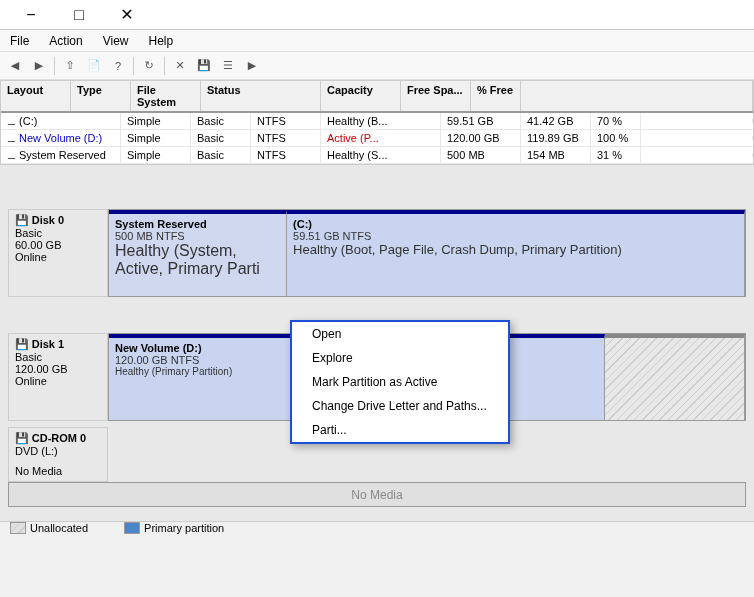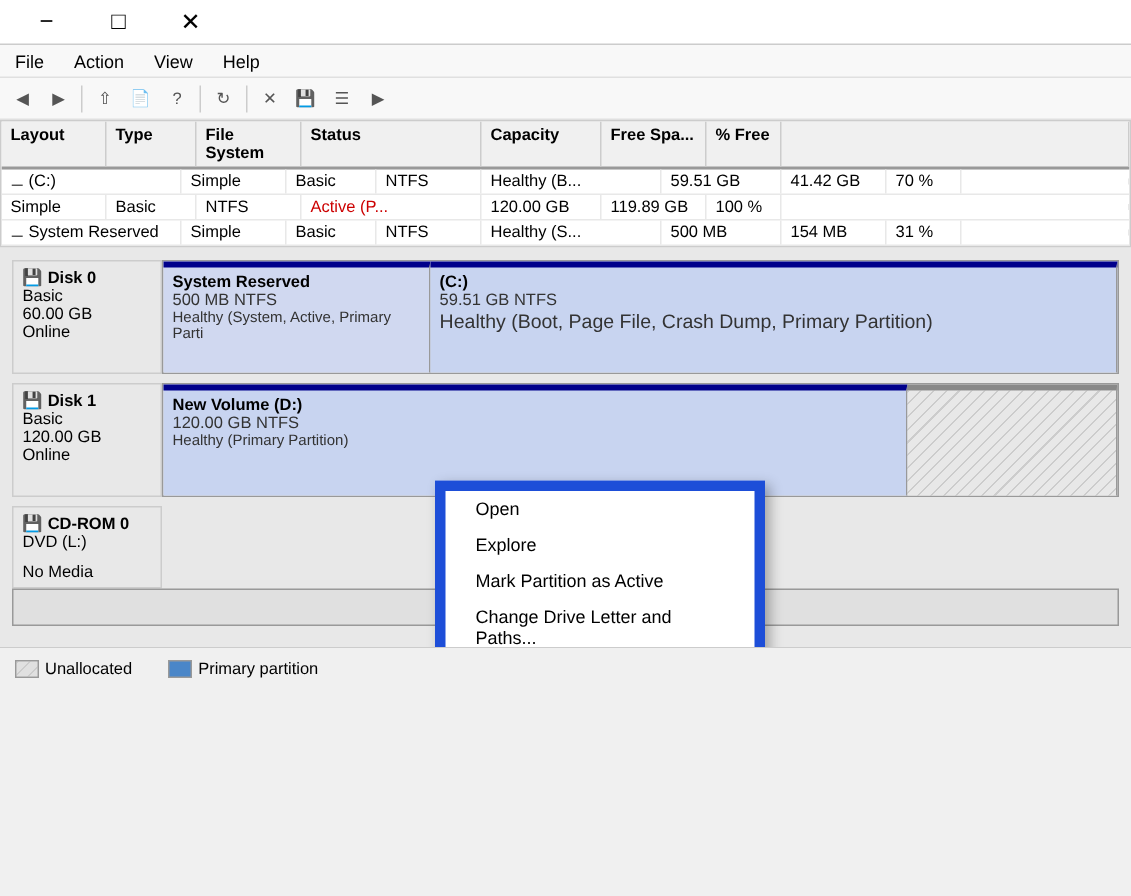--- a/index.html
+++ b/index.html
@@ -36,42 +36,42 @@
     .col-type { width: 60px; }
     .col-fs { width: 70px; }
     .col-status { width: 120px; }
     .col-cap { width: 80px; }
     .col-free { width: 70px; }
     .col-pct { width: 50px; }
     .col-extra { flex: 1; }
 
     
     .lower-area { background: #e8e8e8; flex: 1; padding: 8px; overflow: auto; }
-    .disk-row { display: flex; margin-bottom: 6px; height: 76px; }
+    .disk-row { display: flex; margin-bottom: 6px; height: 88px; margin-top: 36px; }
     .disk-label { width: 100px; background: #e8e8e8; padding: 4px 6px; font-size: 11px; border: 1px solid #ccc; flex-shrink: 0; }
     .disk-label-title { font-weight: bold; }
     .disk-partitions { flex: 1; display: flex; border: 1px solid #999; background: #fff; }
 
     .partition { display: flex; flex-direction: column; padding: 4px 6px; border-right: 1px solid #999; overflow: hidden; font-size: 11px; }
     .partition.blue-header { border-top: 4px solid #00008b; }
     .partition-name { font-weight: bold; color: #000; }
     .partition-sub { color: #333; }
 
     
     .cdrom-row { display: flex; margin-bottom: 6px; height: 80px; flex-direction: column; }
     .cdrom-label { width: 100px; background: #e8e8e8; padding: 4px 6px; font-size: 11px; border: 1px solid #ccc; flex-shrink: 0; }
     .cdrom-content { flex: 1; border: 1px solid #999; background: #e0e0e0; display: flex; align-items: center; justify-content: center; font-size: 11px; color: #555; }
 
     
-    .legend { height: 28px; background: #f0f0f0; border-top: 1px solid #ccc; display: flex; align-items: center; padding: 0 10px; gap: 24px; font-size: 11px; }
+    .legend { height: 28px; background: #f0f0f0; border-top: 1px solid #ccc; display: flex; align-items: flex-start; padding: 0 10px; gap: 36px; font-size: 11px; }
     .legend-item { display: flex; align-items: center; gap: 4px; }
     .legend-box { width: 16px; height: 12px; border: 1px solid #999; }
 
     
-    .context-menu { position: absolute; background: #fff; border: 7px solid #1d4ed8; box-shadow: 3px 3px 8px rgba(0,0,0,0.3); width: 220px; z-index: 100; }
+    .context-menu { position: absolute; background: #fff; border: 2px solid #1d4ed8; box-shadow: 3px 3px 8px rgba(0,0,0,0.3); width: 220px; z-index: 100; }
     .cm-item { padding: 5px 20px; font-size: 12px; cursor: pointer; color: #000; }
   </style>
 </head>
 <body>
 
 <div class="title-bar">
   <div class="title-bar-controls">
     <button class="title-btn">−</button>
     <button class="title-btn">□</button>
     <button class="title-btn close">✕</button>
@@ -119,20 +119,21 @@
     <div class="td col-type">Basic</div>
     <div class="td col-fs">NTFS</div>
     <div class="td col-status">Healthy (B...</div>
     <div class="td col-cap">59.51 GB</div>
     <div class="td col-free">41.42 GB</div>
     <div class="td col-pct">70 %</div>
     <div class="td col-extra"></div>
   </div>
 
   <div class="table-row">
+    <div class="td col-vol blue"><span style="color:#555; font-size:10px;">⚊</span> New Volume (D:)</div>
     <div class="td col-lay">Simple</div>
     <div class="td col-type">Basic</div>
     <div class="td col-fs">NTFS</div>
     <div class="td col-status red">Active (P...</div>
     <div class="td col-cap">120.00 GB</div>
     <div class="td col-free">119.89 GB</div>
     <div class="td col-pct">100 %</div>
     <div class="td col-extra"></div>
   </div>
 
@@ -155,21 +156,21 @@
     <div class="disk-label">
       <div class="disk-label-title">💾 Disk 0</div>
       <div>Basic</div>
       <div>60.00 GB</div>
       <div>Online</div>
     </div>
     <div class="disk-partitions">
       <div class="partition blue-header" style="width:28%; background:#d0d8f0;">
         <div class="partition-name">System Reserved</div>
         <div class="partition-sub">500 MB NTFS</div>
-        <div class="partition-sub" style="font-size:10px;">Healthy (System, Active, Primary Parti</div>
+        <div class="partition-sub" style="font-size:16px;">Healthy (System, Active, Primary Parti</div>
       </div>
       <div class="partition blue-header" style="width:72%; background:#c8d4f0;">
         <div class="partition-name">(C:)</div>
         <div class="partition-sub">59.51 GB NTFS</div>
         <div class="partition-sub" style="font-size:13px;">Healthy (Boot, Page File, Crash Dump, Primary Partition)</div>
       </div>
     </div>
   </div>
 
   <div class="disk-row">

